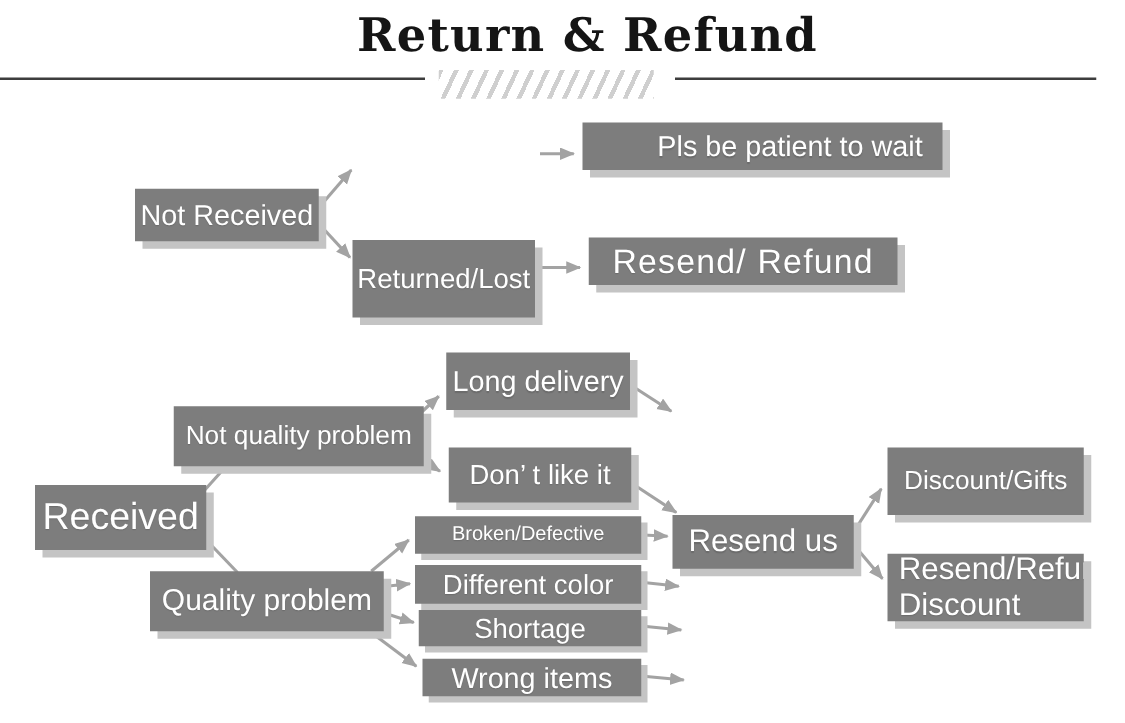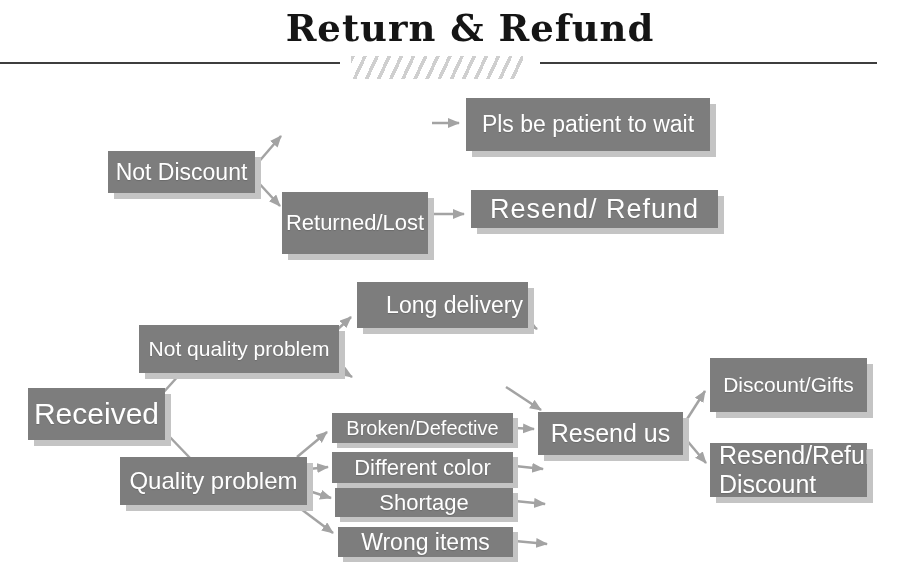--- a/index.html
+++ b/index.html
@@ -28,29 +28,29 @@
   .connectors .head{fill:var(--arrow);}
   .box{
     position:absolute;background:var(--box-fill);color:var(--box-text);
     display:flex;align-items:center;justify-content:center;
     box-shadow:6px 6px 0 var(--box-shadow);overflow:hidden;white-space:nowrap;
     text-shadow:0 1px 1px rgba(0,0,0,0.15);
   }
   .box.sm{box-shadow:5px 5px 0 var(--box-shadow);}
   #nr {left:108px;top:151px;width:147px;height:42px;font-size:23px;}
   #otw{left:285px;top:100px;width:145px;height:47px;font-size:23px;}
-  #pw {left:466px;top:98px; width:244px;height:53px;font-size:23px;}
+  #pw {left:466px;top:98px; width:244px;height:38px;font-size:23px;padding-left:44px;}
   #rl {left:282px;top:192px;width:146px;height:62px;font-size:22px;}
   #rr {left:471px;top:190px;width:247px;height:38px;font-size:27px;letter-spacing:1px;}
   #rcv{left:28px; top:388px;width:137px;height:52px;font-size:30px;}
   #nqp{left:123px;top:325px;width:200px;height:48px;font-size:21px;margin-left:16px;}
-  #ld {left:357px;top:282px;width:147px;height:46px;font-size:23px;padding-left:24px;}
+  #ld {left:357px;top:282px;width:147px;height:46px;font-size:23px;}
   #dli{left:359px;top:358px;width:146px;height:44px;font-size:22px;}
   #qp {left:120px;top:457px;width:187px;height:48px;font-size:24px;}
-  #bd {left:332px;top:413px;width:181px;height:30px;font-size:20px;}
+  #bd {left:332px;top:413px;width:181px;height:30px;font-size:16px;}
   #dc {left:332px;top:452px;width:181px;height:31px;font-size:22px;}
   #sh {left:335px;top:488px;width:178px;height:29px;font-size:22px;}
   #wi {left:338px;top:527px;width:175px;height:30px;font-size:23px;}
   #cu {left:538px;top:412px;width:145px;height:43px;font-size:25px;}
   #dg {left:710px;top:358px;width:157px;height:54px;font-size:21px;}
   #rrd{left:710px;top:443px;width:157px;height:54px;font-size:25px;
        white-space:pre-line;justify-content:flex-start;text-align:left;
        padding-left:9px;line-height:1.15;box-sizing:border-box;}
 </style>
 </head>
@@ -89,28 +89,29 @@
 
     <line x1="515" y1="428" x2="534" y2="429" marker-end="url(#ah)"></line>
     <line x1="515" y1="466" x2="543" y2="469" marker-end="url(#ah)"></line>
     <line x1="515" y1="501" x2="545" y2="504" marker-end="url(#ah)"></line>
     <line x1="515" y1="541" x2="547" y2="544" marker-end="url(#ah)"></line>
 
     <line x1="682" y1="427" x2="705" y2="391" marker-end="url(#ah)"></line>
     <line x1="684" y1="437" x2="706" y2="463" marker-end="url(#ah)"></line>
   </svg>
 
-  <div class="box" id="nr">Not Discount</div>
+  <div class="box" id="nr">Not Received</div>
   <div class="box" id="pw">Pls be patient to wait</div>
   <div class="box" id="rl">Returned/Lost</div>
   <div class="box" id="rr">Resend/ Refund</div>
 
   <div class="box" id="rcv">Received</div>
   <div class="box" id="nqp">Not quality problem</div>
   <div class="box" id="ld">Long delivery</div>
+  <div class="box" id="dli">Don’ t like it</div>
   <div class="box" id="qp">Quality problem</div>
   <div class="box sm" id="bd">Broken/Defective</div>
   <div class="box sm" id="dc">Different color</div>
   <div class="box sm" id="wi">Wrong items</div>
   <div class="box sm" id="sh">Shortage</div>
   <div class="box" id="cu">Resend us</div>
   <div class="box" id="dg">Discount/Gifts</div>
   <div class="box" id="rrd">Resend/Refund/
 Discount</div>
 

